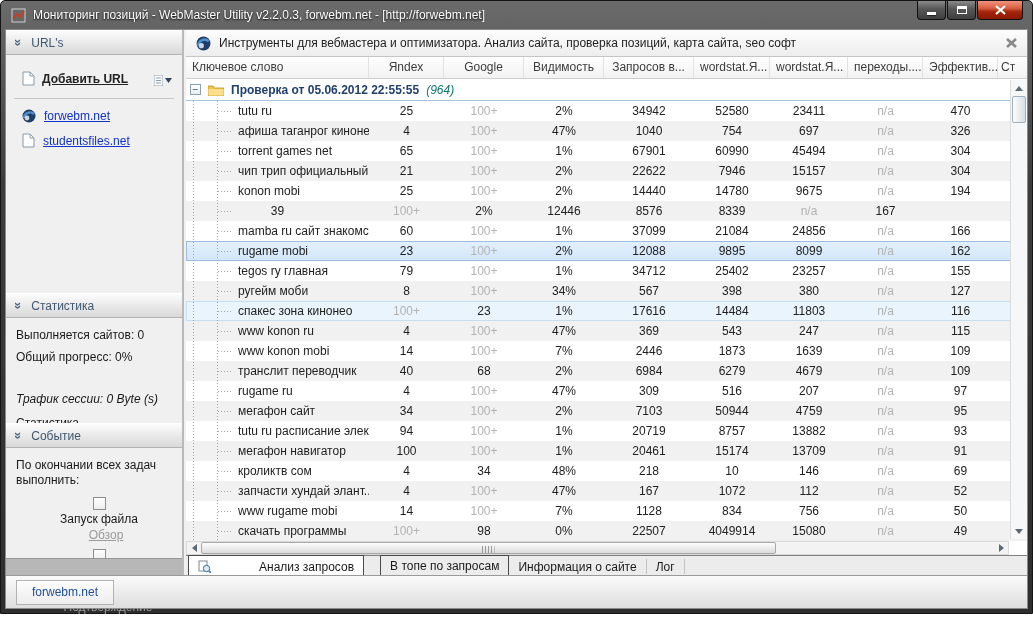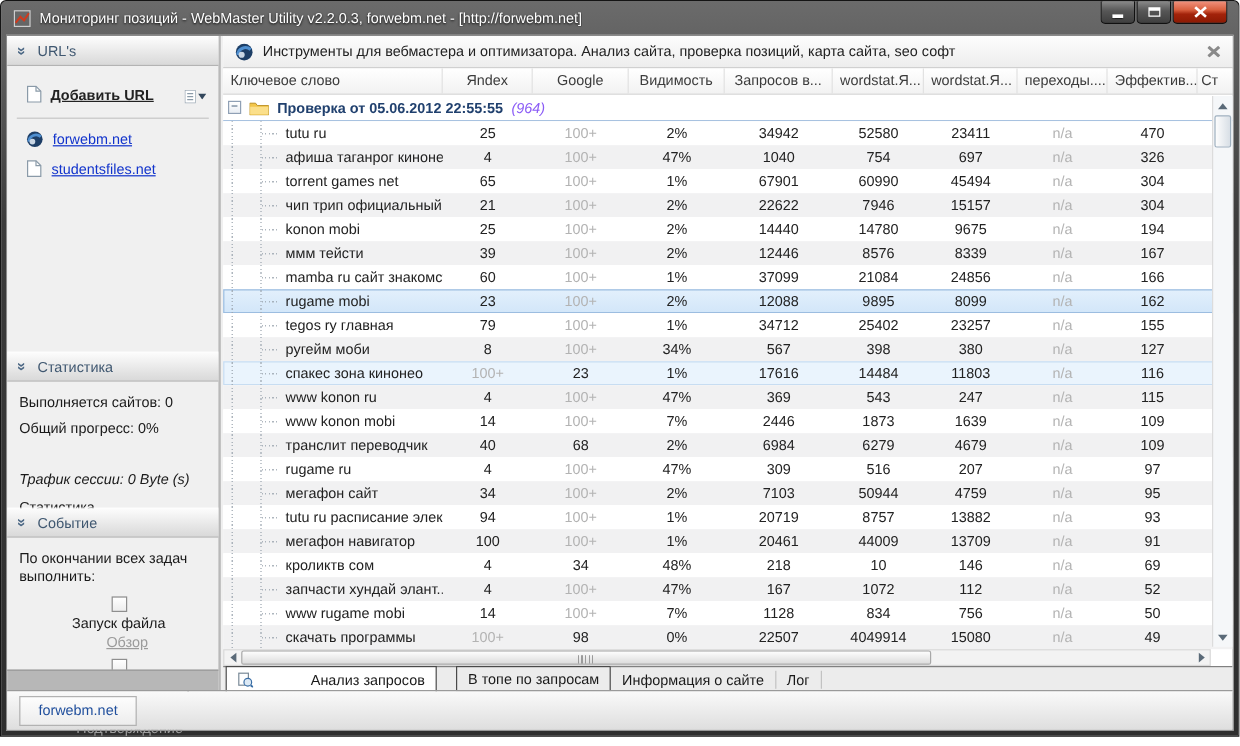--- a/index.html
+++ b/index.html
@@ -66,21 +66,21 @@
   .hcell{font-size:12px;color:#3c3c3c;line-height:21px;padding:0 6px;white-space:nowrap;
     overflow:hidden;border-right:1px solid #e2e2e2;text-align:center;}
   .hcell.col0{text-align:left;}
   .hcell.col9{text-align:left;padding:0 3px;border-right:none;}
 
   .grouprow{height:22px;flex:none;display:flex;align-items:center;gap:7px;padding-left:4px;
     border-bottom:1px solid #a8c2e0;background:#fff;font-size:12px;}
   .minusbox{width:11px;height:11px;border:1px solid #8fa0b5;background:linear-gradient(#fff,#e9eef4);
     color:#33506e;font-size:10px;line-height:9px;text-align:center;cursor:pointer;}
   .grp-label{font-weight:bold;color:#20406e;}
-  .grp-count{color:#8b5cf6;font-style:italic;}
+  .grp-count{color:#0f766e;font-style:italic;}
 
   .rows-wrap{height:440px;flex:none;position:relative;}
   .treeline{position:absolute;top:0;bottom:0;width:1px;z-index:2;
     background:repeating-linear-gradient(to bottom,#9aa4ae 0 1px,transparent 1px 3px);}
   .tl-a{left:7px;} .tl-b{left:31px;}
   .trow{height:20px;position:relative;background:#fff;}
   .trow.alt{background:#f1f1f2;}
   .trow.selected{background:linear-gradient(#e3f0fc,#d2e6f9);box-shadow:inset 0 0 0 1px #9cbde0;}
   .trow.highlight{background:#eaf4fd;box-shadow:inset 0 0 0 1px #c7ddf2;}
   .conn{position:absolute;left:32px;top:10px;width:13px;height:1px;z-index:1;
@@ -357,21 +357,20 @@
             <div class="cell num">2%</div>
             <div class="cell num">14440</div>
             <div class="cell num">14780</div>
             <div class="cell num">9675</div>
             <div class="cell num dim">n/a</div>
             <div class="cell num">194</div>
             <div class="cell"></div>
           </div>
           <div class="trow grid alt">
             <span class="conn"></span>
-            <div class="cell kw">ммм тейсти</div>
             <div class="cell num">39</div>
             <div class="cell num dim">100+</div>
             <div class="cell num">2%</div>
             <div class="cell num">12446</div>
             <div class="cell num">8576</div>
             <div class="cell num">8339</div>
             <div class="cell num dim">n/a</div>
             <div class="cell num">167</div>
             <div class="cell"></div>
           </div>
@@ -518,21 +517,21 @@
             <div class="cell num">93</div>
             <div class="cell"></div>
           </div>
           <div class="trow grid alt">
             <span class="conn"></span>
             <div class="cell kw">мегафон навигатор</div>
             <div class="cell num">100</div>
             <div class="cell num dim">100+</div>
             <div class="cell num">1%</div>
             <div class="cell num">20461</div>
-            <div class="cell num">44009</div>
+            <div class="cell num">15174</div>
             <div class="cell num">13709</div>
             <div class="cell num dim">n/a</div>
             <div class="cell num">91</div>
             <div class="cell"></div>
           </div>
           <div class="trow grid">
             <span class="conn"></span>
             <div class="cell kw">кроликтв сом</div>
             <div class="cell num">4</div>
             <div class="cell num">34</div>

